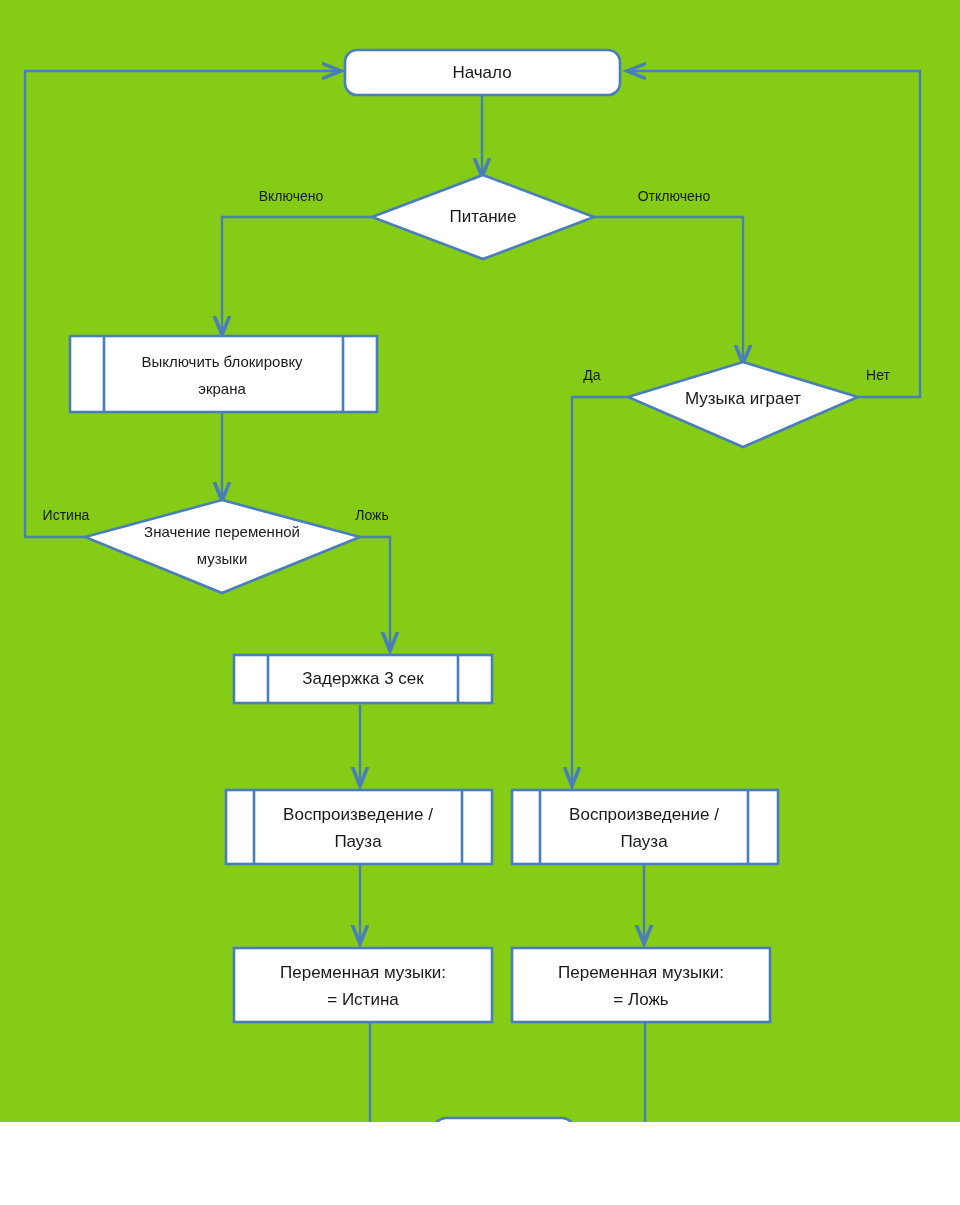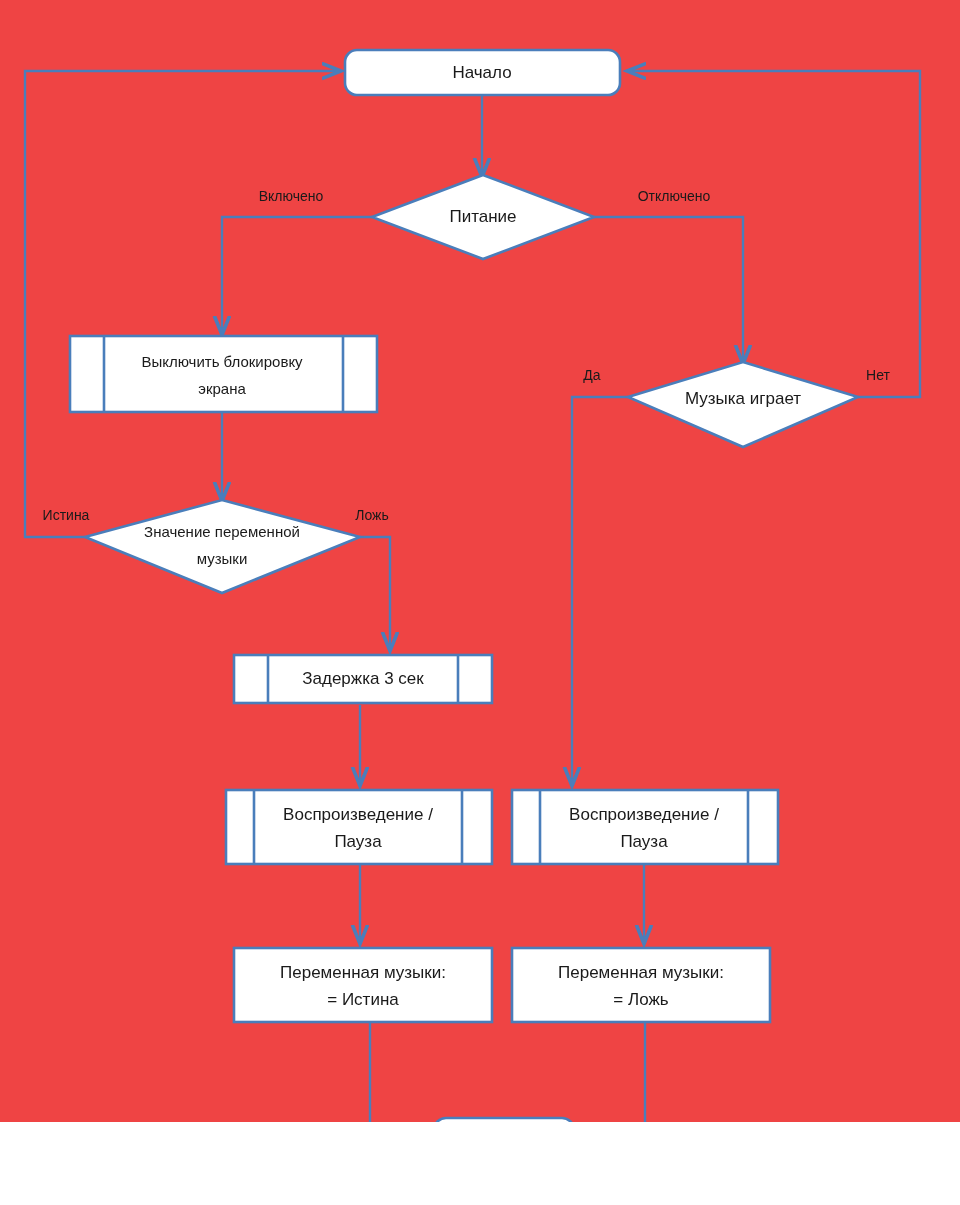--- a/index.html
+++ b/index.html
@@ -7,21 +7,21 @@
     padding: 0;
     background: #ffffff;
   }
   body {
     font-family: "Liberation Sans", sans-serif;
   }
   #flowchart-root {
     position: relative;
     width: 960px;
     height: 1122px;
-    background: #ef4444;
+    background: #84cc16;
     overflow: hidden;
   }
   svg#flow-svg {
     position: absolute;
     top: 0;
     left: 0;
     width: 960px;
     height: 1205px;
     display: block;
   }

